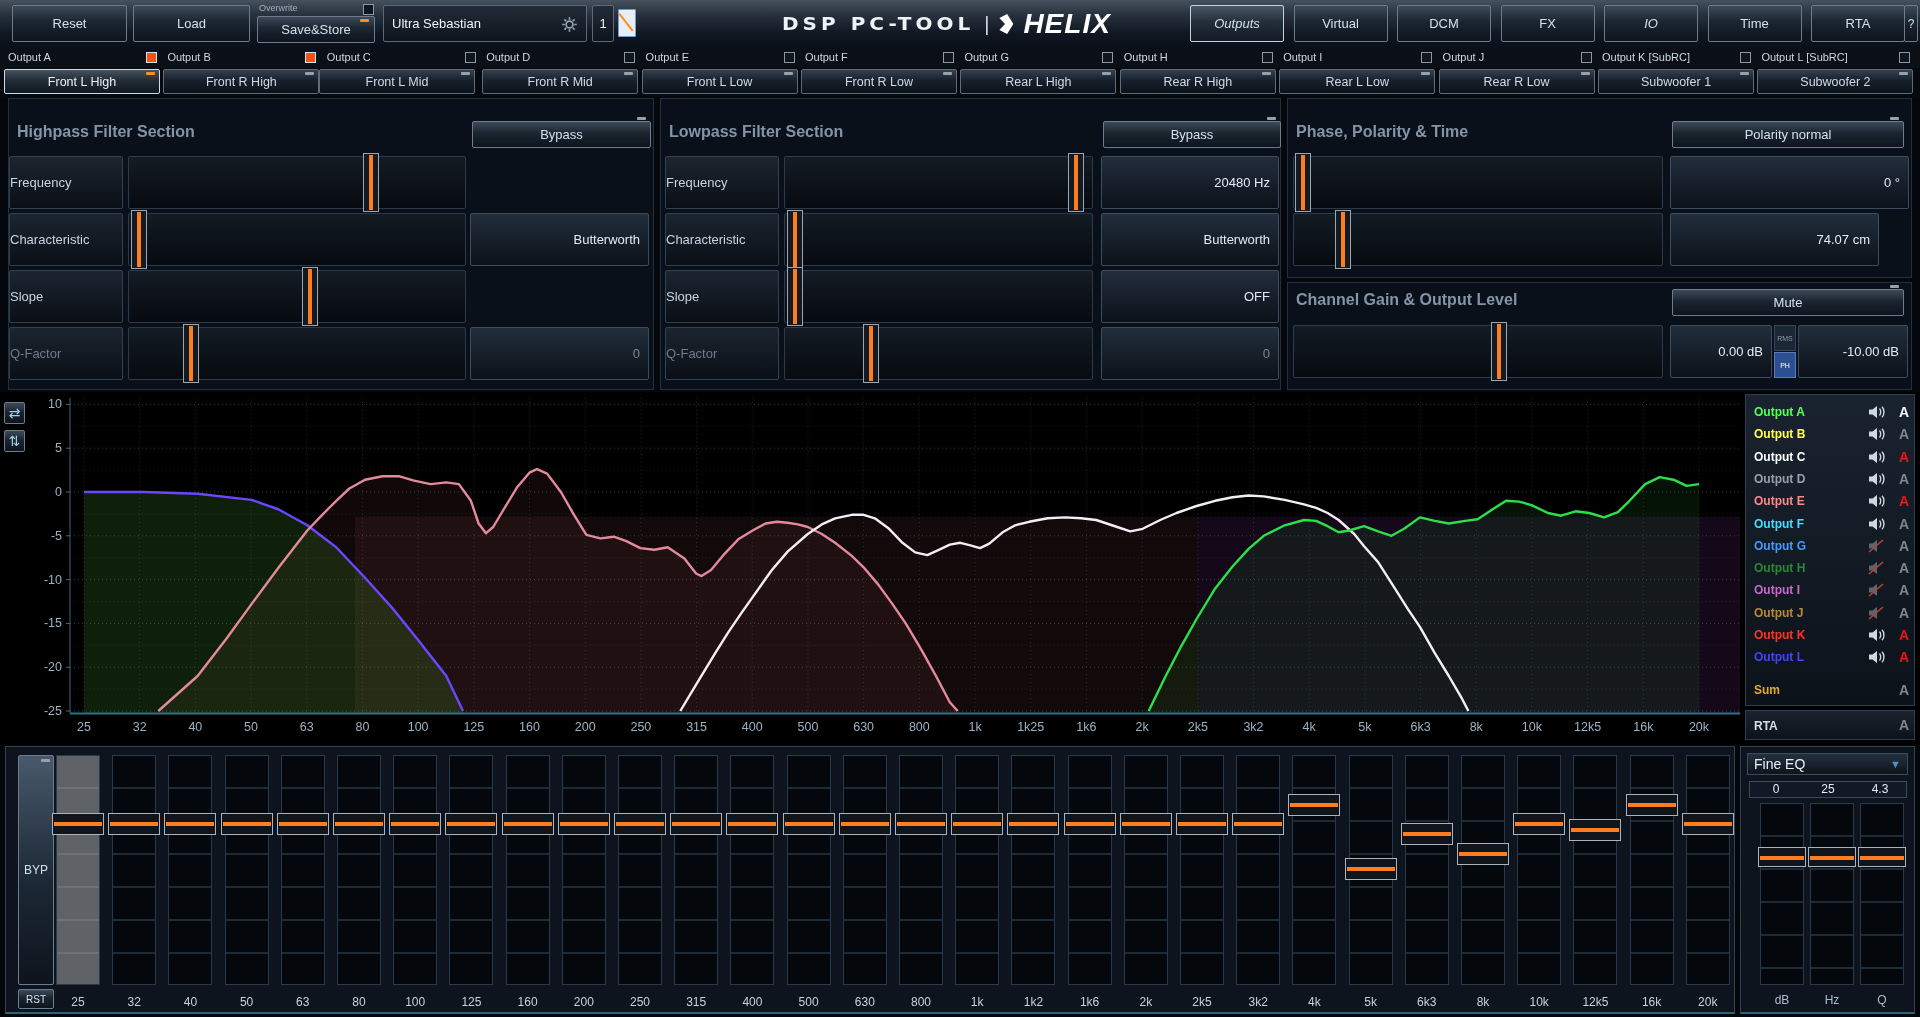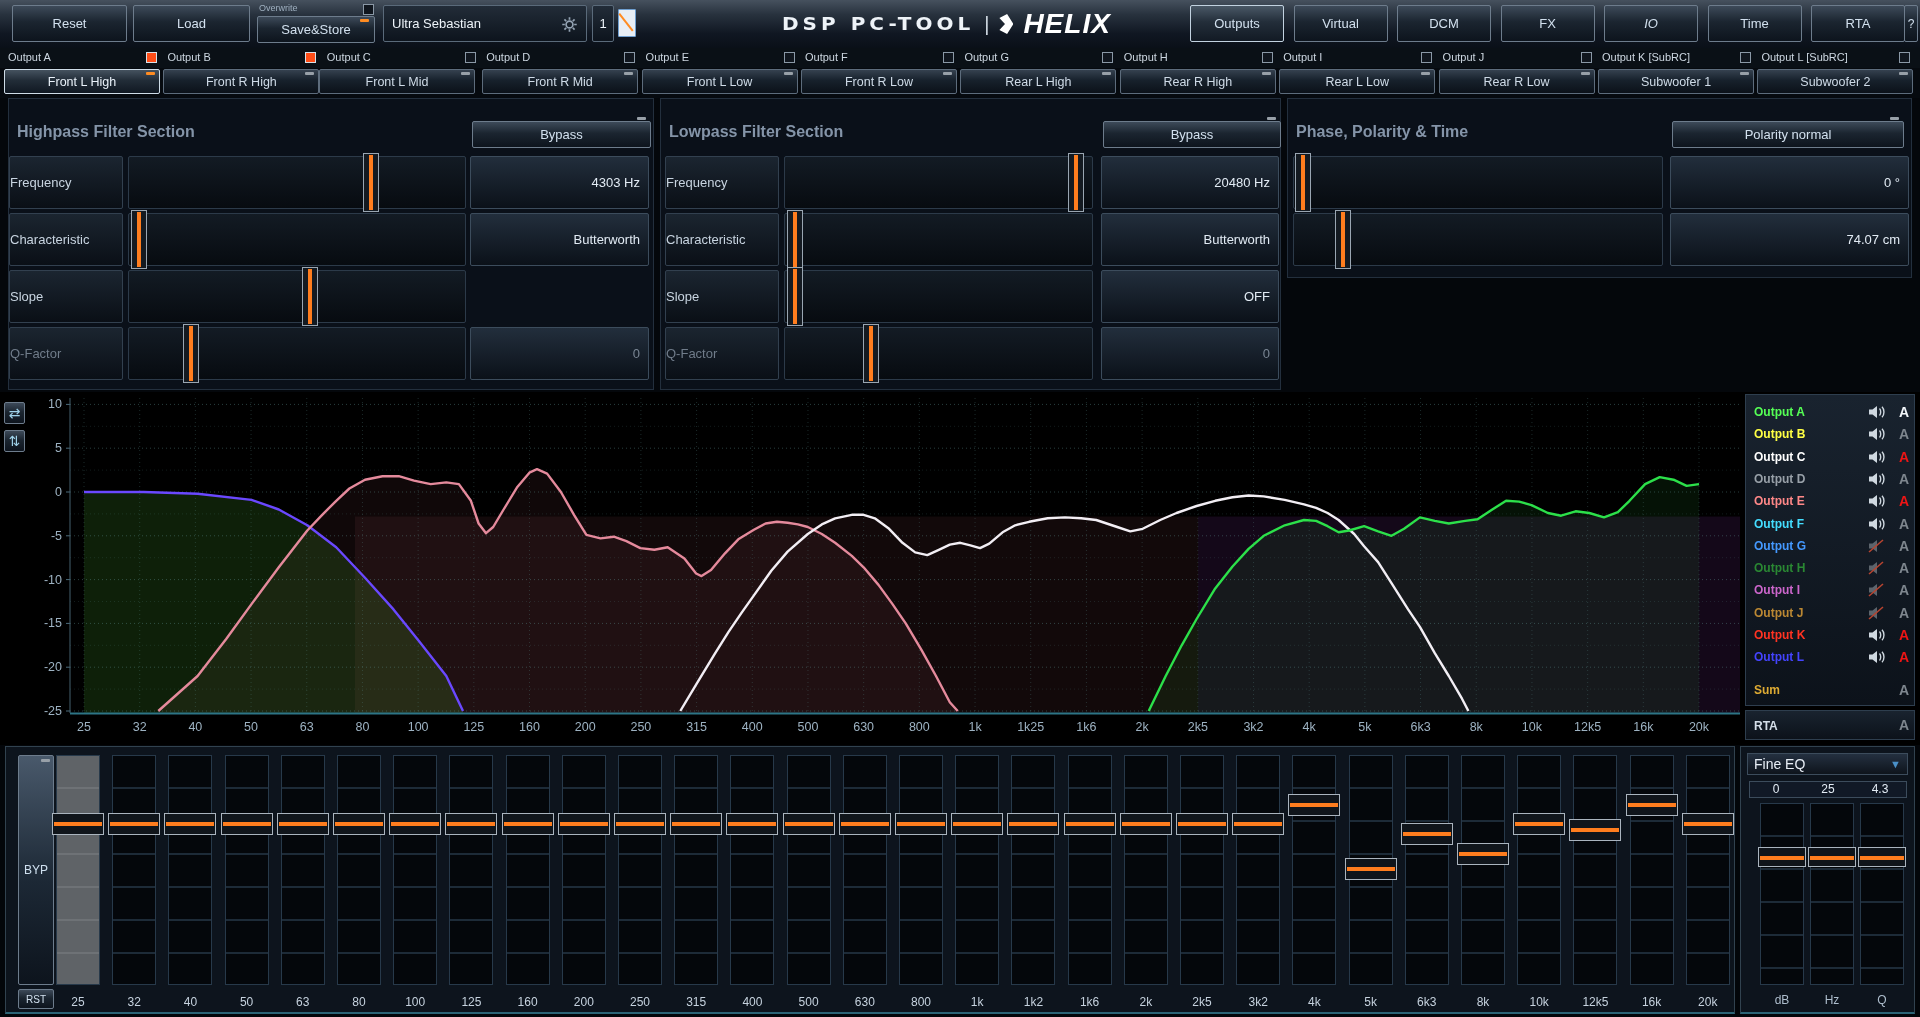--- a/index.html
+++ b/index.html
@@ -8,21 +8,21 @@
        -webkit-font-smoothing:antialiased;}
   .abs{position:absolute;}
   
   .topbar{position:absolute;left:0;top:0;width:1920px;height:48px;
           background:linear-gradient(#46515e 0%,#28323e 30%,#101722 70%,#0a1018 100%);
           border-bottom:1px solid #000;}
   .btn{position:absolute;box-sizing:border-box;border:1px solid #6d7c8c;border-radius:2px;
        background:linear-gradient(#3d4a59 0%,#1b2530 45%,#0d141d 100%);
        color:#d2e0ee;font-size:13px;display:flex;align-items:center;justify-content:center;
        cursor:default;}
-  .btn.sel{border-color:#c2d2e0;background:linear-gradient(#4a5866 0%,#232e3a 45%,#121a24 100%);}
+  .btn.sel{border-color:#c2d2e0;background:linear-gradient(#4a5866 0%,#232e3a 45%,#121a24 100%);font-style:italic;}
   .vdash{position:absolute;width:9px;height:3px;background:#98a0a8;border-radius:1px;}
   .vdash.orange{background:#ff8c22;}
   .field{position:absolute;box-sizing:border-box;border:1px solid #5a6a7a;border-radius:2px;
          background:linear-gradient(#222c38 0%,#0d141d 100%);color:#eef4fa;font-size:13px;
          display:flex;align-items:center;padding:0 8px;}
   .tinylabel{position:absolute;font-size:9px;color:#9fb0c0;}
   .chk{position:absolute;width:11px;height:11px;box-sizing:border-box;border:1px solid #8a98a6;
        background:#10161e;}
   .chk.on{background:#ff4d17;border-color:#d8e0e8;}
   .logo{position:absolute;top:0;height:48px;display:flex;align-items:center;gap:10px;}
@@ -180,21 +180,20 @@
   </div>
 
 <div class="filters" id="filters">
     <div class="fsection" style="left: 8px; width: 646px;">
       <div class="ftitle" style="left: 8px; top: 24px;">Highpass Filter Section</div>
       <div class="btn" style="left: 463px; top: 22px; width: 179px; height: 27px;">Bypass</div>
       <div class="vdash" style="left: 628px; top: 18px;"></div>
       <div class="celll" style="left: 0px; top: 57px; width: 114px; height: 53px;">Frequency</div>
       <div class="strack" style="left: 119px; top: 57px; width: 338px; height: 53px;"></div>
       <div class="shandle" style="left: 354px; top: 54px; height: 59px;"></div>
-      <div class="cellv" style="left: 461px; top: 57px; width: 179px; height: 53px;">4303 Hz</div>
       <div class="celll" style="left: 0px; top: 114px; width: 114px; height: 53px;">Characteristic</div>
       <div class="strack" style="left: 119px; top: 114px; width: 338px; height: 53px;"></div>
       <div class="shandle" style="left: 122px; top: 111px; height: 59px;"></div>
       <div class="cellv" style="left: 461px; top: 114px; width: 179px; height: 53px;">Butterworth</div>
       <div class="celll" style="left: 0px; top: 171px; width: 114px; height: 53px;">Slope</div>
       <div class="strack" style="left: 119px; top: 171px; width: 338px; height: 53px;"></div>
       <div class="shandle" style="left: 293px; top: 168px; height: 59px;"></div>
       <div class="celll dim" style="left: 0px; top: 228px; width: 114px; height: 53px;">Q-Factor</div>
       <div class="strack" style="left: 119px; top: 228px; width: 338px; height: 53px;"></div>
       <div class="shandle" style="left: 174px; top: 225px; height: 59px;"></div>
@@ -223,21 +222,34 @@
     </div>
     <div class="fsection" style="left: 1287px; width: 625px; height: 180px;">
       <div class="ftitle" style="left: 8px; top: 24px;">Phase, Polarity &amp; Time</div>
       <div class="btn" style="left: 384px; top: 22px; width: 232px; height: 27px;">Polarity normal</div>
       <div class="vdash" style="left: 602px; top: 18px;"></div>
       <div class="strack" style="left: 5px; top: 57px; width: 370px; height: 53px;"></div>
       <div class="shandle" style="left: 7px; top: 54px; height: 59px;"></div>
       <div class="cellv" style="left: 382px; top: 57px; width: 239px; height: 53px;">0 °</div>
       <div class="strack" style="left: 5px; top: 114px; width: 370px; height: 53px;"></div>
       <div class="shandle" style="left: 47px; top: 111px; height: 59px;"></div>
-      <div class="cellv" style="left: 382px; top: 114px; width: 239px; height: 53px;">74.07 cm</div>
+      <div class="cellv" style="left: 382px; top: 114px; width: 209px; height: 53px;">74.07 cm</div>
+    </div>
+    <div class="fsection" style="left: 1287px; top: 184px; width: 625px; height: 108px;">
+      <div class="ftitle" style="left: 8px; top: 8px;">Channel Gain &amp; Output Level</div>
+      <div class="btn" style="left: 384px; top: 6px; width: 232px; height: 27px;">Mute</div>
+      <div class="vdash" style="left: 602px; top: 2px;"></div>
+      <div class="strack" style="left: 5px; top: 42px; width: 370px; height: 53px;"></div>
+      <div class="shandle" style="left: 203px; top: 39px; height: 59px;"></div>
+      <div class="cellv" style="left: 382px; top: 42px; width: 102px; height: 53px;">0.00 dB</div>
+      <div class="badge2" style="left: 486px; top: 42px; width: 22px; height: 53px;">
+        <div class="b">RMS</div>
+        <div class="b on">PH</div>
+      </div>
+      <div class="cellv" style="left: 510px; top: 42px; width: 110px; height: 53px;">-10.00 dB</div>
     </div>
   </div>
 
 <div class="graphwrap" id="graphwrap">
   <svg id="gsvg" width="1920" height="353" style="position:absolute;left:0;top:0">
       <rect x="70" y="6" width="1670" height="315" fill="#000"></rect>
       <rect x="355" y="124.52799999999999" width="843" height="196.472" fill="rgba(175,85,95,0.10)"></rect>
       <rect x="1198" y="124.52799999999999" width="542" height="196.472" fill="rgba(145,55,175,0.14)"></rect>
       <path d="M158.3 319.0 L197.6 284.0 L226.0 247.2 L251.5 212.1 L278.8 175.3 L307.3 138.5 L322.2 122.8 L336.2 108.8 L349.4 96.5 L365.0 87.7 L382.5 84.2 L398.8 84.2 L414.0 88.6 L430.7 92.1 L446.3 90.4 L458.9 92.1 L470.9 108.8 L478.6 131.5 L486.0 141.2 L493.2 135.0 L503.6 117.5 L516.9 95.6 L529.4 80.7 L537.0 77.2 L547.1 81.6 L560.9 100.0 L574.0 122.8 L586.4 142.9 L600.5 146.4 L613.8 144.7 L626.4 149.1 L640.3 156.1 L654.4 157.8 L667.7 155.2 L684.4 166.6 L696.1 181.5 L701.5 184.1 L711.0 178.0 L725.0 161.3 L738.3 147.3 L753.9 137.7 L765.6 131.5 L776.9 129.8 L787.6 130.7 L797.9 132.4 L807.8 135.0 L821.8 142.0 L835.1 150.8 L851.8 163.9 L863.6 175.3 L878.5 192.9 L892.5 212.1 L905.7 231.4 L921.3 257.7 L936.0 284.0 L949.8 310.2 L957.7 319.0 L957.7 321 L158.3 321 Z" fill="rgba(200,100,120,0.08)"></path>
       <path d="M84.0 100.0 L143.6 100.0 L197.6 101.8 L251.5 107.9 L278.8 117.5 L307.3 133.3 L336.2 155.2 L365.0 185.8 L393.5 217.4 L418.9 248.9 L446.3 284.0 L463.0 319.0 L463.0 321 L84.0 321 Z" fill="rgba(62,145,40,0.22)"></path>

